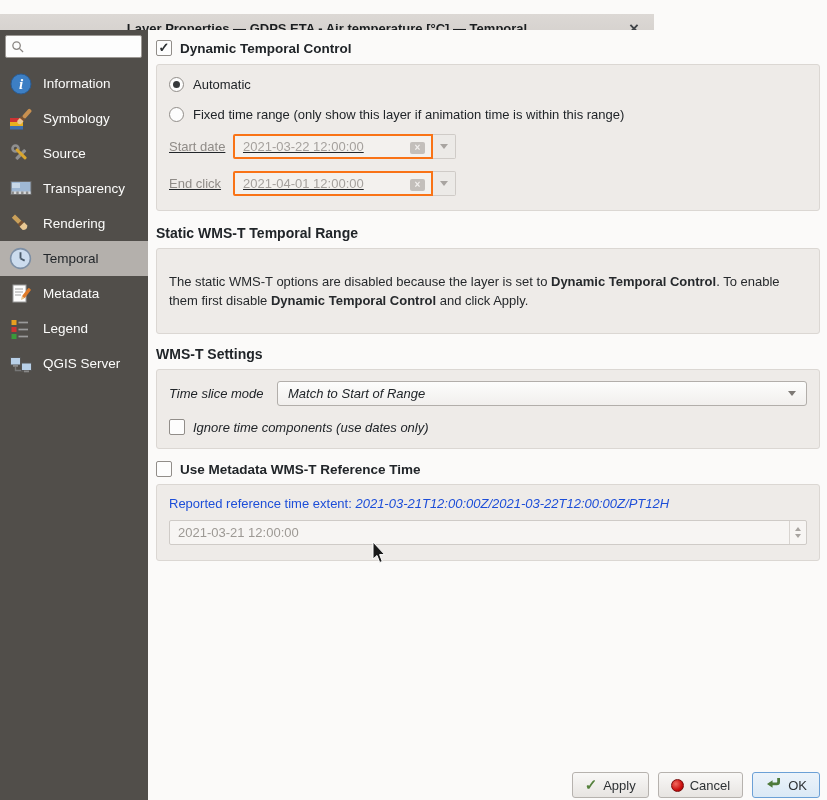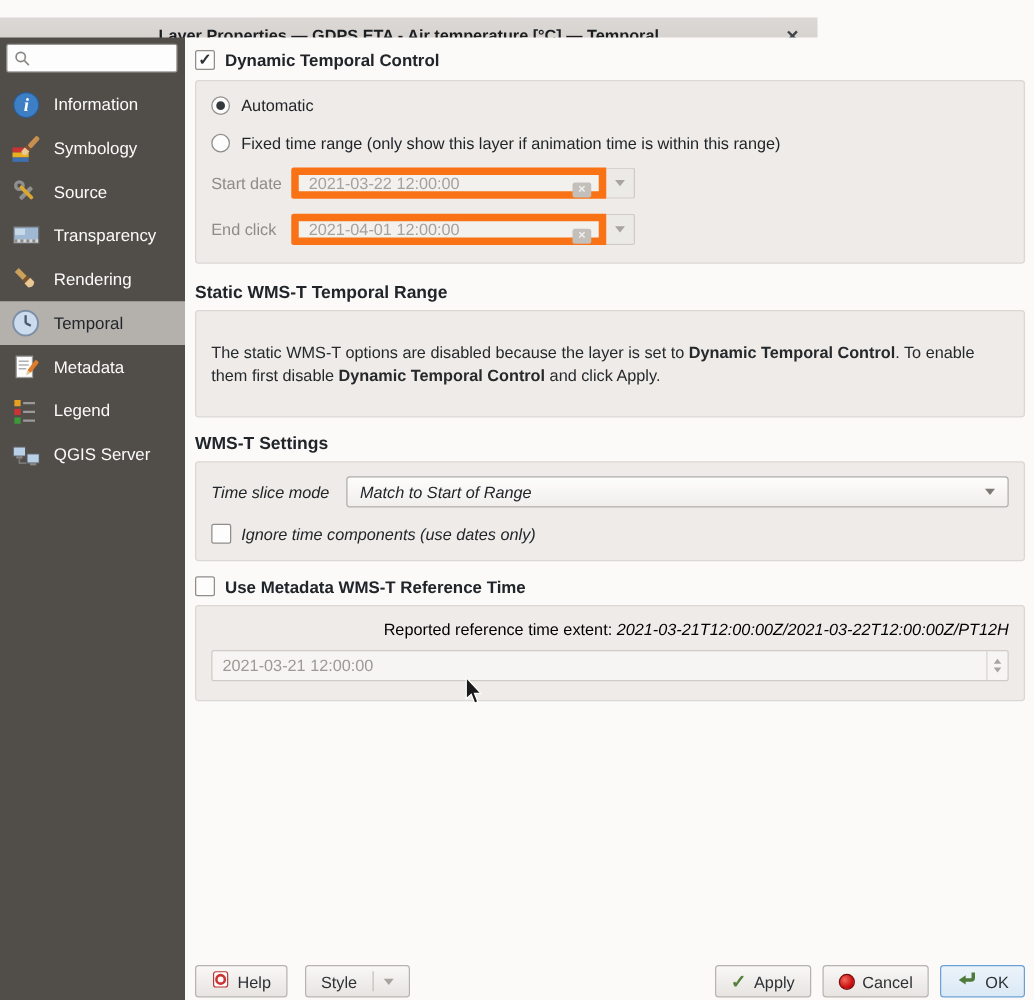--- a/index.html
+++ b/index.html
@@ -42,25 +42,25 @@
   .radio-row { display: flex; align-items: center; gap: 9px; }
   .radio { width: 15px; height: 15px; border-radius: 50%; background: #fdfdfd;
     border: 1px solid #918d89; display: flex; align-items: center; justify-content: center; flex: none; }
   .radio .dot { width: 7px; height: 7px; border-radius: 50%; background: #36393c; }
 
   .bold-label { font-weight: bold; font-size: 13.5px; }
 
   
   .group1 { margin-top: 8px; padding: 12px 12px 14px 12px; }
   .g1-radio2 { margin-top: 15px; }
-  .date-row { margin-top: 12px; display: flex; align-items: center; }
+  .date-row { margin-top: 12px; display: flex; align-items: center; text-decoration: underline; }
   .date-row .dlabel { width: 64px; color: #8f8b87; }
   .datefield { display: flex; margin-left: 0px; }
-  .dateinput { position: relative; width: 252px; height: 25px; background: #f3f1ee;
-    border: 6px solid #f97316; border-radius: 2px 0 0 2px; color: #a5a19d;
+  .dateinput { position: relative; width: 200px; height: 25px; background: #f3f1ee;
+    border: 2px solid #f97316; border-radius: 2px 0 0 2px; color: #a5a19d;
     display: flex; align-items: center; padding: 0 26px 0 8px; }
   .clear-icon { position: absolute; right: 6px; top: 6px; width: 15px; height: 12px;
     background: #c3bfbb; border-radius: 2px; color: #f2f0ee; font-size: 10px;
     line-height: 12px; text-align: center; font-weight: bold; }
   .datebtn { width: 23px; height: 25px; background: #eceae7; border: 1px solid #cfcbc7;
     border-left: none; border-radius: 0 2px 2px 0;
     display: flex; align-items: center; justify-content: center; }
   .tri-down { width: 0; height: 0; border-left: 4px solid transparent;
     border-right: 4px solid transparent; border-top: 5px solid #a8a4a0; }
 
@@ -75,21 +75,21 @@
   .combo-row .clabel { width: 108px; }
   .combobox { flex: 1; height: 25px; background: linear-gradient(#fdfdfc, #f1efed);
     border: 1px solid #b2aeaa; border-radius: 3px; display: flex; align-items: center;
     justify-content: space-between; padding: 0 10px; cursor: pointer; }
   .combobox .tri-down { border-top-color: #7d7975; }
   .g2-check { margin-top: 13px; }
 
   
   .ref-check { margin-top: 12px; }
   .group3 { margin-top: 7px; padding: 11px 12px 15px 12px; }
-  .extent-line { color: #000000; text-align: right; }
+  .extent-line { color: #1d4ed8; }
   .extent-line .ext-val { font-style: italic; }
   .spinbox { margin-top: 9px; position: relative; height: 25px; background: #f7f5f3;
     border: 1px solid #cfcbc7; border-radius: 2px; color: #9d9994;
     display: flex; align-items: center; padding: 0 20px 0 8px; }
   .spin-btns { position: absolute; right: 0; top: 0; width: 17px; height: 23px;
     border-left: 1px solid #d8d4d0; display: flex; flex-direction: column;
     align-items: center; justify-content: center; gap: 3px; }
   .tri-up-s { width: 0; height: 0; border-left: 3.5px solid transparent;
     border-right: 3.5px solid transparent; border-bottom: 4px solid #a8a4a0; }
   .tri-down-s { width: 0; height: 0; border-left: 3.5px solid transparent;
@@ -334,37 +334,20 @@
         <div class="spin-btns">
           <span class="tri-up-s"></span>
           <span class="tri-down-s"></span>
         </div>
       </div>
     </div>
 
   </div>
 
   <div class="footer">
-    <div class="left-btns">
-      <div class="btn">
-        <span>
-          <svg width="15" height="15" viewBox="0 0 16 16">
-              <rect x="2" y="1.5" width="12" height="13" rx="2" fill="#fdfdfd" stroke="#bb3333"></rect>
-              <circle cx="8" cy="8" r="3.6" fill="none" stroke="#cc3333" stroke-width="2.2"></circle>
-              <circle cx="8" cy="8" r="1.2" fill="#fdfdfd"></circle>
-            </svg>
-        </span>
-        <span>Help</span>
-      </div>
-      <div class="btn">
-        <span>Style</span>
-        <span class="style-sep"></span>
-        <span class="tri-down"></span>
-      </div>
-    </div>
     <div class="right-btns">
       <div class="btn">
         <span class="apply-check">✓</span>
         <span>Apply</span>
       </div>
       <div class="btn">
         <span class="cancel-dot"></span>
         <span>Cancel</span>
       </div>
       <div class="btn default">

